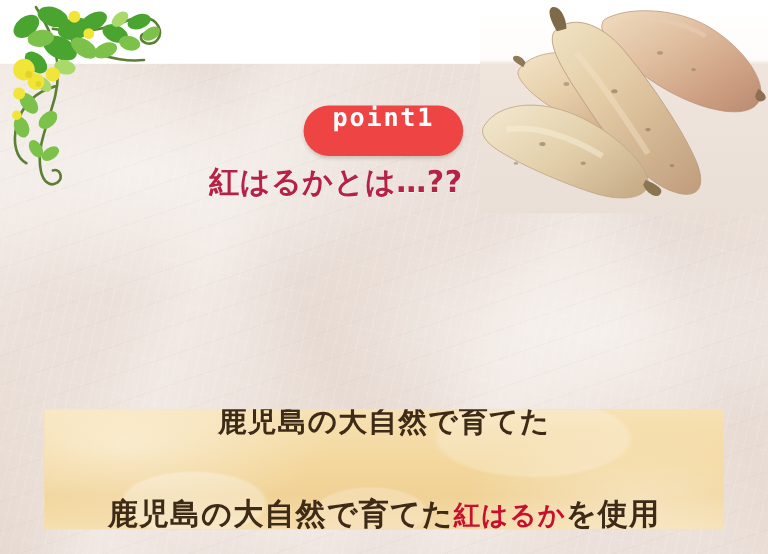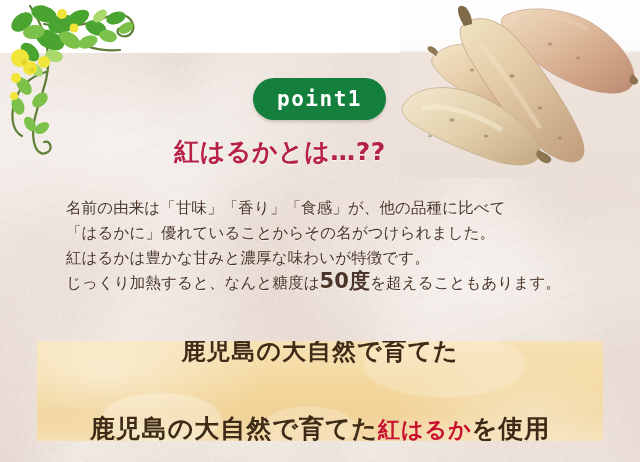--- a/index.html
+++ b/index.html
@@ -69,28 +69,27 @@
     left: 0px;
     top: 0px;
     width: 150px;
     height: 170px;
   }
 
   
   .badge {
     position: absolute;
     left: 253px;
-    top: 78px;
+    top: 88px;
     width: 133px;
     height: 42px;
-    background: #15803d;
+    background: #ef4444;
     border-radius: 21px;
     box-shadow: 0 2px 3px rgba(120,100,85,0.28);
     display: flex;
-    align-items: center;
     justify-content: center;
   }
   .badge-label {
     color: #ffffff;
     font-family: "DejaVu Sans Mono", "Liberation Mono", monospace;
     font-size: 21px;
     font-weight: bold;
     letter-spacing: 1.5px;
     line-height: 1;
   }
@@ -304,28 +303,20 @@
       </g>
     </svg>
   </div>
 
   <div class="badge">
     <span class="badge-label">point1</span>
   </div>
 
   <div class="headline">紅はるかとは…??</div>
 
-  <div class="body-copy">
-    <div class="line">名前の由来は「甘味」「香り」「食感」が、他の品種に比べて</div>
-    <div class="line">「はるかに」優れていることからその名がつけられました。</div>
-    <div class="line">紅はるかは豊かな甘みと濃厚な味わいが特徴です。</div>
-    <div class="line">
-      <span>じっくり加熱すると、なんと糖度は</span><span class="emph">50度</span><span>を超えることもあります。</span>
-    </div>
-  </div>
 
   <div class="banner">
     <div class="banner-swirl"></div>
     <div class="banner-line">鹿児島の大自然で育てた</div>
     <div class="banner-line banner-line-2">
       <span>鹿児島の大自然で育てた</span><span class="banner-hl">紅はるか</span><span>を使用</span>
     </div>
   </div>
 
 </div>

